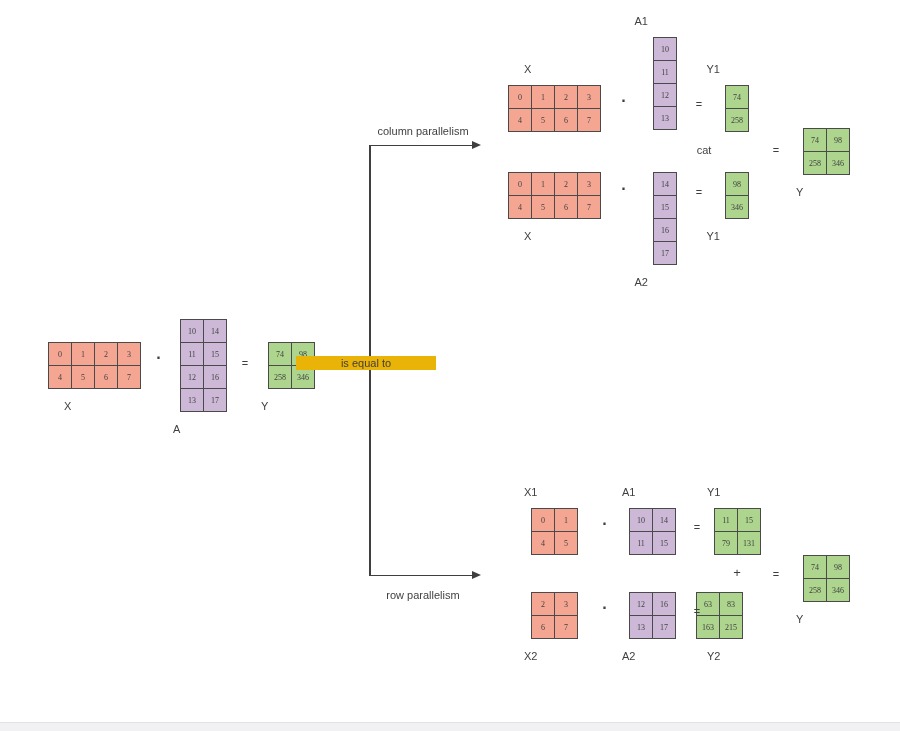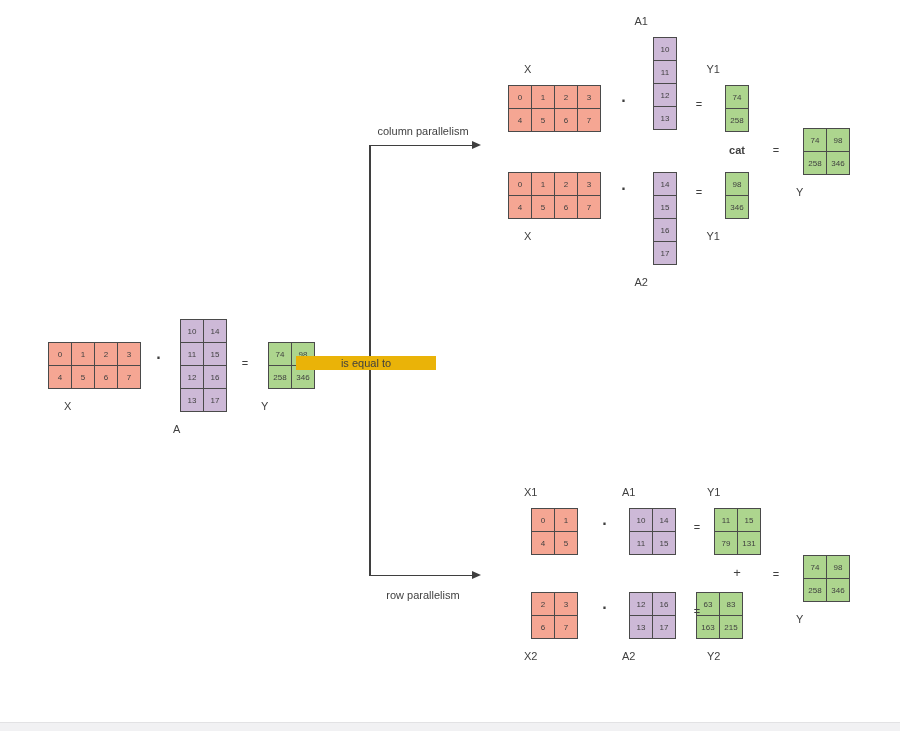--- a/index.html
+++ b/index.html
@@ -10,20 +10,21 @@
     overflow: hidden;
   }
   #canvas { position: relative; width: 900px; height: 731px; }
 
   .matrix {
     position: absolute;
     display: grid;
     border-top: 1px solid var(--border);
     border-left: 1px solid var(--border);
     box-sizing: content-box;
+    font-family: Liberation Serif, serif;
   }
   .cell {
     width: 23px; height: 23px;
     border-right: 1px solid var(--border);
     border-bottom: 1px solid var(--border);
     display: flex; align-items: center; justify-content: center;
     font-size: 8px; color: var(--ink);
     box-sizing: border-box;
   }
   .pink  .cell { background: var(--pink); }
@@ -226,21 +227,21 @@
       <div class="cell">215</div>
     </div>
     <div class="mlabel" style="left: 707px; top: 650px;">Y2</div>
     <div class="txt" style="left: 353px; top: 124px;">column parallelism</div>
     <div class="txt" style="left: 353px; top: 588px;">row parallelism</div>
     <div class="txt bg" style="left: 296px; top: 356px;">is equal to</div>
     <div class="txt dot" style="left: 89px; top: 351px;">·</div>
     <div class="txt" style="left: 175px; top: 356px;">=</div>
     <div class="txt dot" style="left: 554px; top: 94px;">·</div>
     <div class="txt" style="left: 629px; top: 97px;">=</div>
-    <div class="txt" style="left: 667px; top: 143px; font-weight: bold;">cat</div>
+    <div class="txt" style="left: 634px; top: 143px;">cat</div>
     <div class="txt" style="left: 706px; top: 143px;">=</div>
     <div class="txt dot" style="left: 554px; top: 182px;">·</div>
     <div class="txt" style="left: 629px; top: 185px;">=</div>
     <div class="txt dot" style="left: 535px; top: 517px;">·</div>
     <div class="txt" style="left: 627px; top: 520px;">=</div>
     <div class="txt plus" style="left: 667px; top: 566px;">+</div>
     <div class="txt" style="left: 706px; top: 567px;">=</div>
     <div class="txt dot" style="left: 535px; top: 601px;">·</div>
     <div class="txt" style="left: 627px; top: 604px;">=</div>
   </div>

